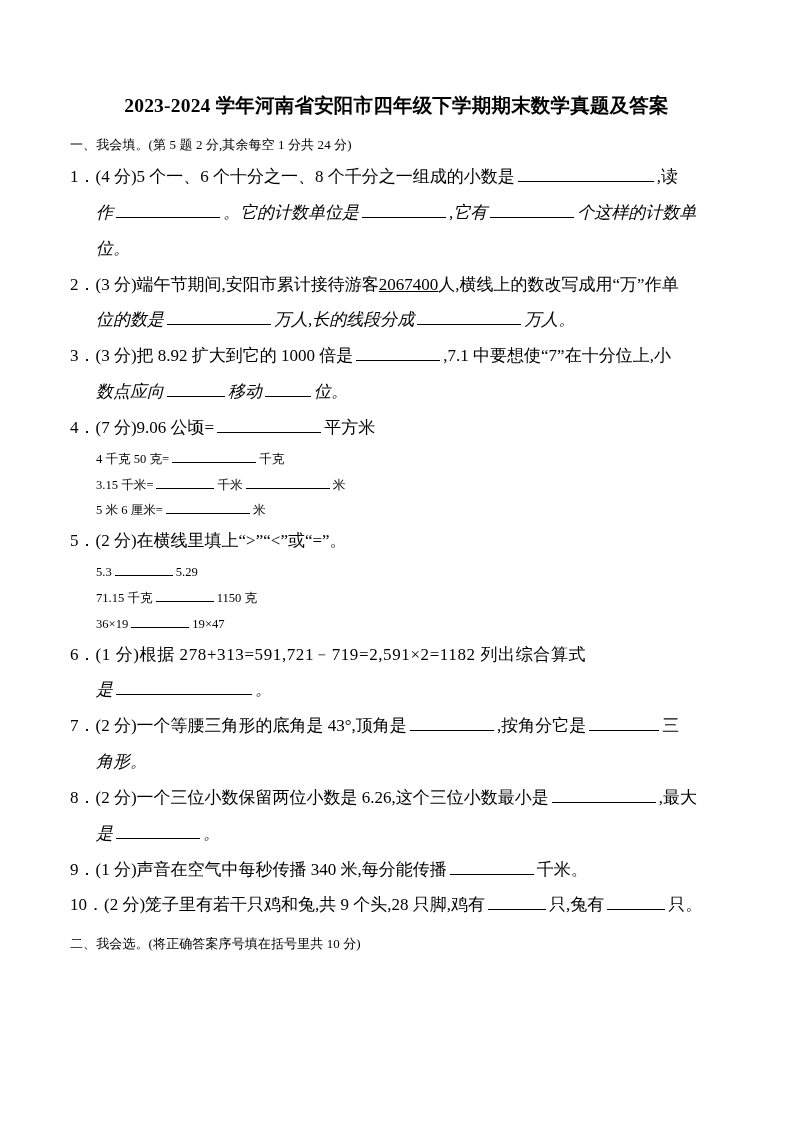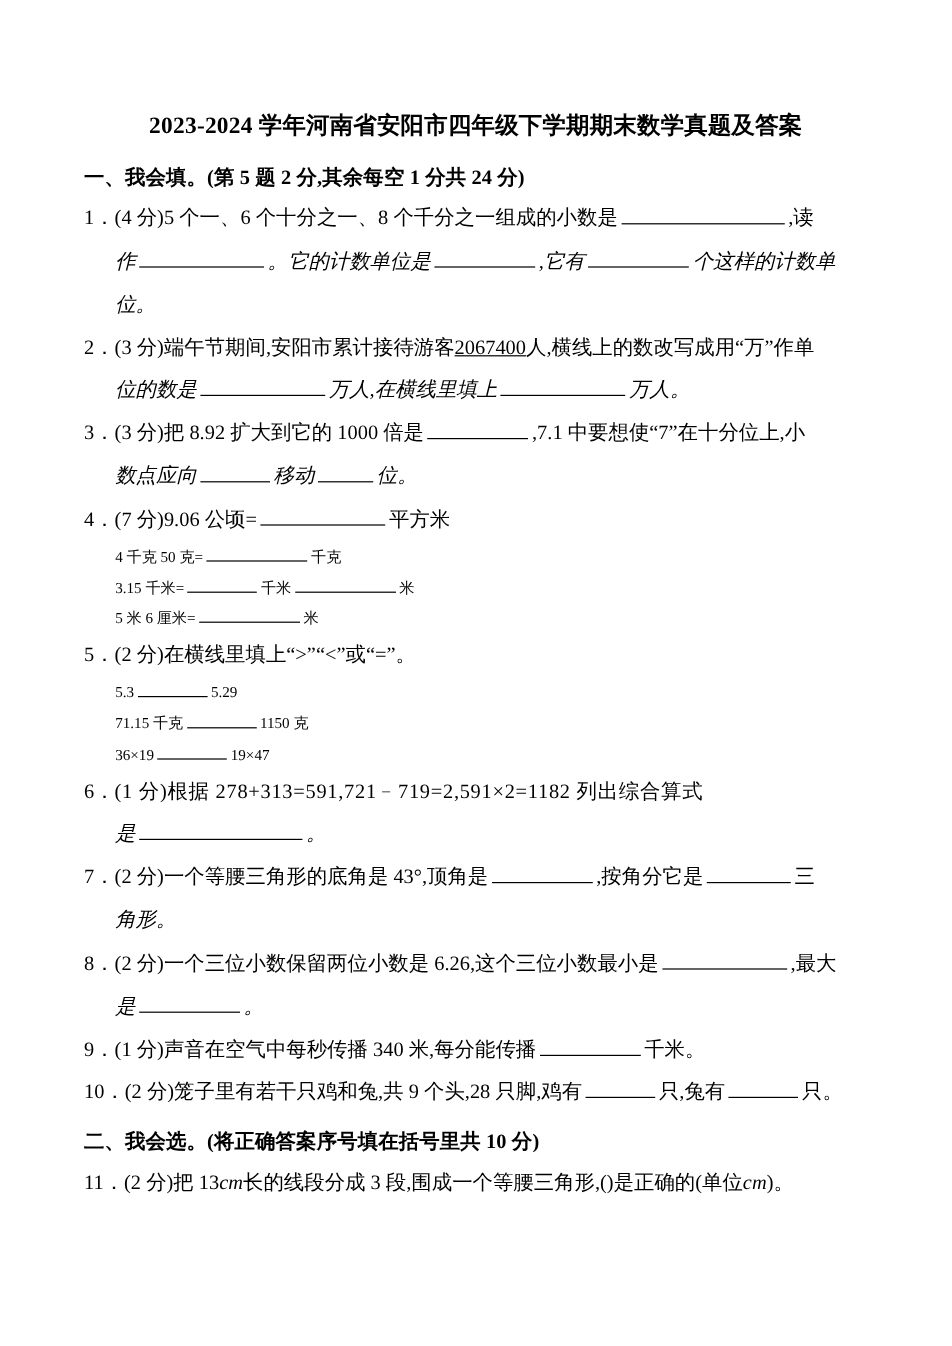--- a/index.html
+++ b/index.html
@@ -24,22 +24,22 @@
   h1.doc-title {
     font-size: 19.5px;
     font-weight: bold;
     text-align: center;
     line-height: 1.85;
     margin: 0 0 6px 0;
     letter-spacing: 0.2px;
     font-family: "Liberation Serif", "DejaVu Serif", serif;
   }
   .section-head {
-    font-size: 17px;
-    font-weight: bold;
+    font-size: 13px;
+    font-weight: normal;
     margin: 12px 0 6px 0;
     letter-spacing: 0.1px;
   }
   .q {
     font-size: 17px;
     line-height: 2.05;
     margin: 0 0 1px 0;
     text-align: justify;
     text-justify: inter-ideograph;
   }
@@ -97,21 +97,21 @@
     <span>作</span><span class="blank b-xl"></span><span>。它的计数单位是</span><span class="blank b-l"></span><span>,它有</span><span class="blank b-l"></span><span>个这样的计数单</span>
   </div>
   <div class="q indent">
     <span>位。</span>
   </div>
 
   <div class="q">
     <span>2</span><span>．</span><span>(3 分)端午节期间,安阳市累计接待游客</span><span class="u">2067400</span><span>人,横线上的数改写成用“万”作单</span>
   </div>
   <div class="q indent">
-    <span>位的数是</span><span class="blank b-xl"></span><span>万人,在横线里填上</span><span class="blank b-xl"></span><span>万人。</span>
+    <span>位的数是</span><span class="blank b-xl"></span><span>万人,长的线段分成</span><span class="blank b-xl"></span><span>万人。</span>
   </div>
 
   <div class="q">
     <span>3</span><span>．</span><span>(3 分)把 8.92 扩大到它的 1000 倍是</span><span class="blank b-l"></span><span>,7.1 中要想使“7”在十分位上,小</span>
   </div>
   <div class="q indent">
     <span>数点应向</span><span class="blank b-s"></span><span>移动</span><span class="blank b-xs"></span><span>位。</span>
   </div>
 
   <div class="q">
@@ -164,17 +164,14 @@
   <div class="q">
     <span>9</span><span>．</span><span>(1 分)声音在空气中每秒传播 340 米,每分能传播</span><span class="blank b-l"></span><span>千米。</span>
   </div>
 
   <div class="q">
     <span>10</span><span>．</span><span>(2 分)笼子里有若干只鸡和兔,共 9 个头,28 只脚,鸡有</span><span class="blank b-s"></span><span>只,兔有</span><span class="blank b-s"></span><span>只。</span>
   </div>
 
   <div class="section-head">二、我会选。(将正确答案序号填在括号里共 10 分)</div>
 
-  <div class="q">
-    <span>11</span><span>．</span><span>(2 分)把 13</span><span class="it">cm</span><span>长的线段分成 3 段,围成一个等腰三角形,(</span><span>)是正确的(单位</span><span class="it">cm</span><span>)。</span>
-  </div>
 
 </div>
 
 </body></html>

